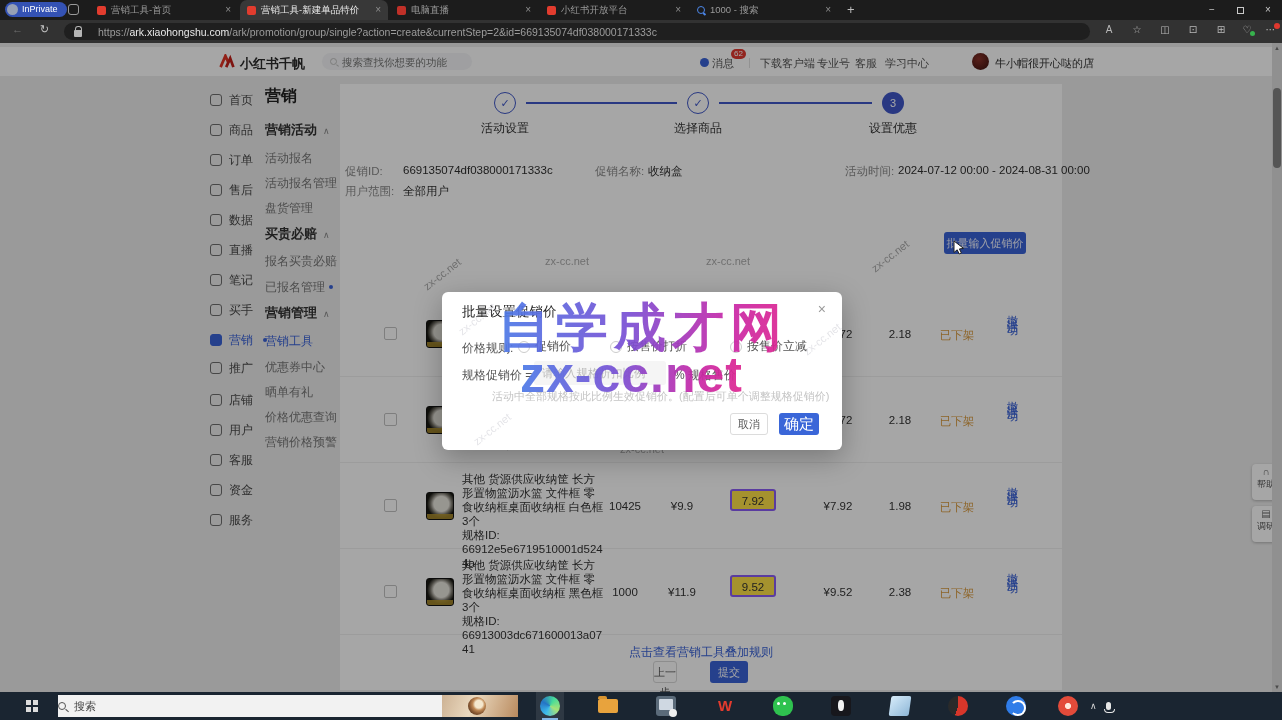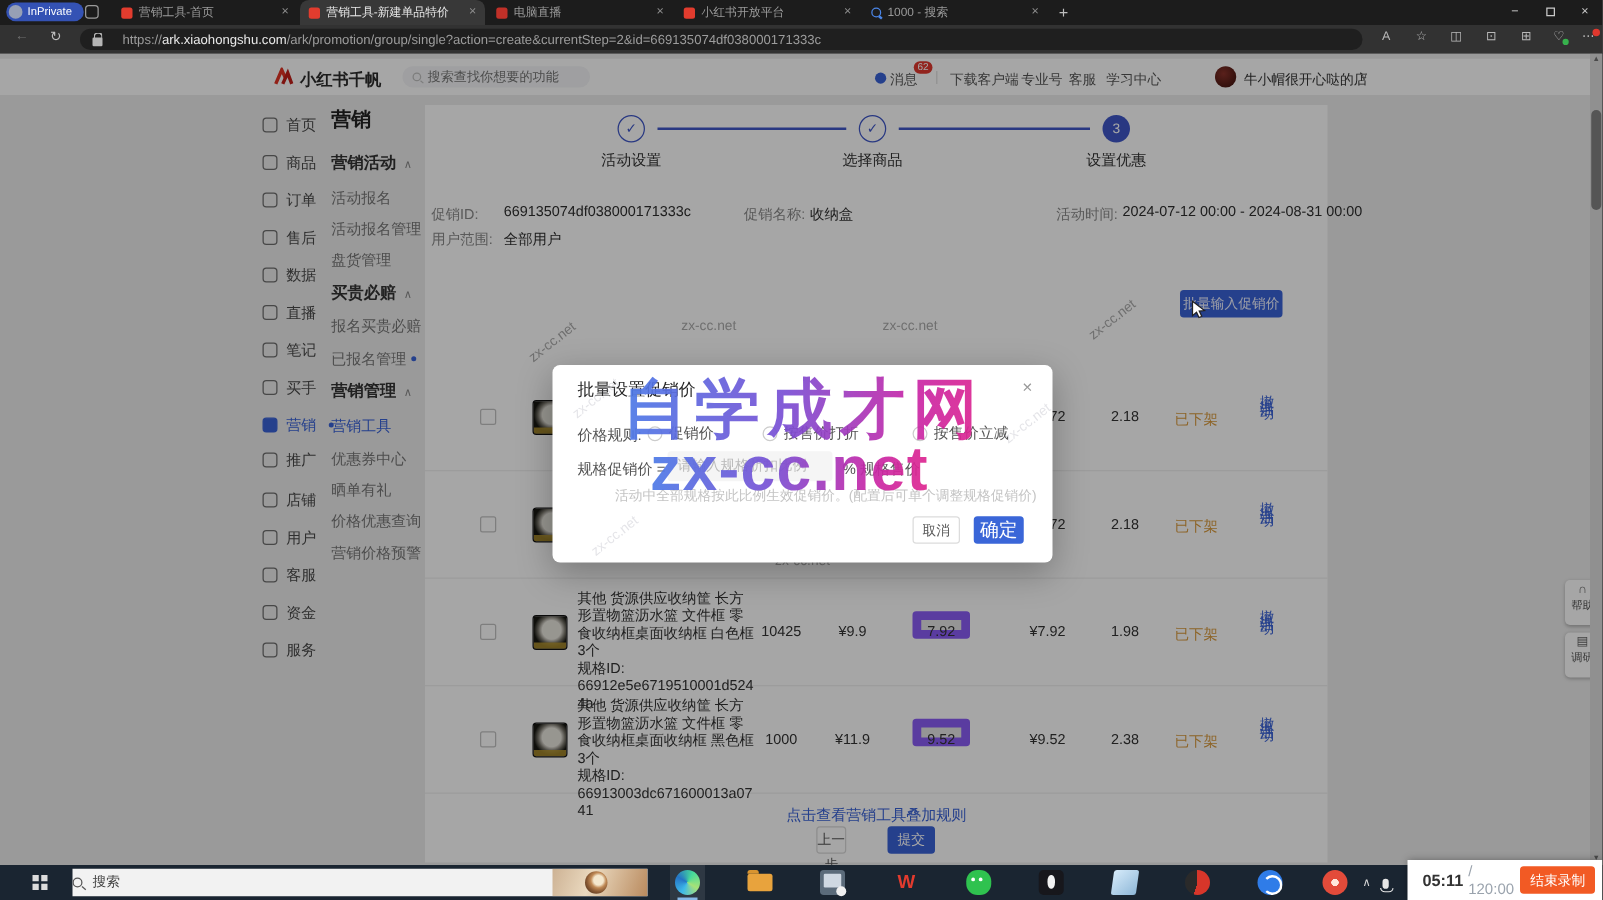--- a/index.html
+++ b/index.html
@@ -101,21 +101,21 @@
 .cb{position:absolute;width:13px;height:13px;border:1px solid #c2c2c2;border-radius:2px;background:#fff}
 .row{position:absolute;left:0;width:722px;height:86px;border-bottom:1px solid #f0f0f0;font-size:11.5px;color:#333}
 .r1{top:207px}.r2{top:293px}.r3{top:379px}.r4{top:465px}
 .row .cb{left:44px;top:36px}
 .thumb{position:absolute;left:86px;top:29px;width:28px;height:28px;border-radius:3px;overflow:hidden;
   background:radial-gradient(circle at 55% 42%,#e9e6de 0 36%,#77746a 52%,#181812 68%);border:1px solid #111}
 .thumb::after{content:"";position:absolute;left:0;bottom:0;width:100%;height:5px;background:#b5952f;opacity:.85}
 .ptxt{position:absolute;left:122px;top:9px;width:142px;line-height:14px;word-break:break-all}
 .cell{position:absolute;transform:translateX(-50%);white-space:nowrap}
 .c-stock{left:285px;top:37px}.c-daily{left:342px;top:37px}
-.c-promo{left:413px;top:26px;width:46px;height:22px;background:#e5e5e5;border:7px solid #8b5cf6;border-radius:3px;
+.c-promo{left:413px;top:26px;width:46px;height:22px;background:#fde047;border:2px solid #8b5cf6;border-radius:3px;
   text-align:center;line-height:20px;transform:translateX(-50%)}
 .c-detail{left:498px;top:37px}.c-disc{left:560px;top:37px}
 .c-tip{left:617px;top:37px;color:#d99a3d}
 .c-act{left:672px;top:15px;transform:translateX(-50%);writing-mode:vertical-rl;letter-spacing:3px;color:#3a63d8}
 .rules{position:absolute;left:361px;top:560px;transform:translateX(-50%);font-size:12px;color:#3a63d8;white-space:nowrap}
 .fprev{position:absolute;left:313px;top:577px;width:24px;height:22px;background:#fff;border:1px solid #d9d9d9;
   border-radius:3px;font-size:11px;color:#555;text-align:center;line-height:20px;font-family:inherit}
 .fsub{position:absolute;left:370px;top:577px;width:38px;height:22px;background:#3a63d8;border:none;
   border-radius:3px;font-size:11px;color:#fff;text-align:center;line-height:22px;font-family:inherit}
 
@@ -532,19 +532,14 @@
     <span class="tbi i-blue3d" style="left:890px"></span>
     <span class="tbi i-redblack" style="left:948px"></span>
     <span class="tbi i-quark" style="left:1006px"></span>
     <span class="tbi i-rec" style="left:1058px"></span>
     <div class="tray">
       <span>∧</span>
       <span class="mic"></span>
     </div>
   </div>
 
-  <div class="rec">
-    <span class="rtime">05:11</span>
-    <span class="rtot">/ 120:00</span>
-    <button class="rstop">结束录制</button>
-  </div>
 
 </div>
 
 </body></html>

